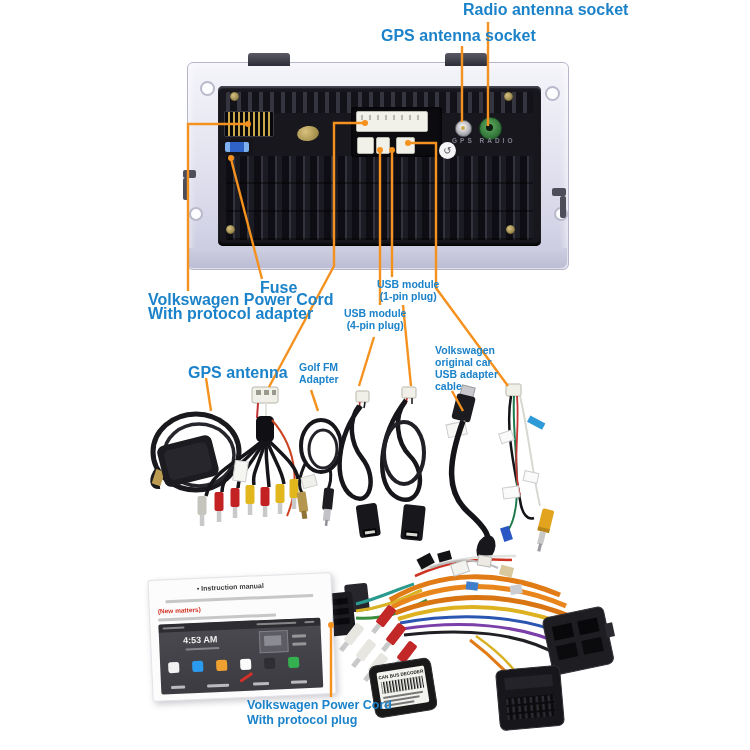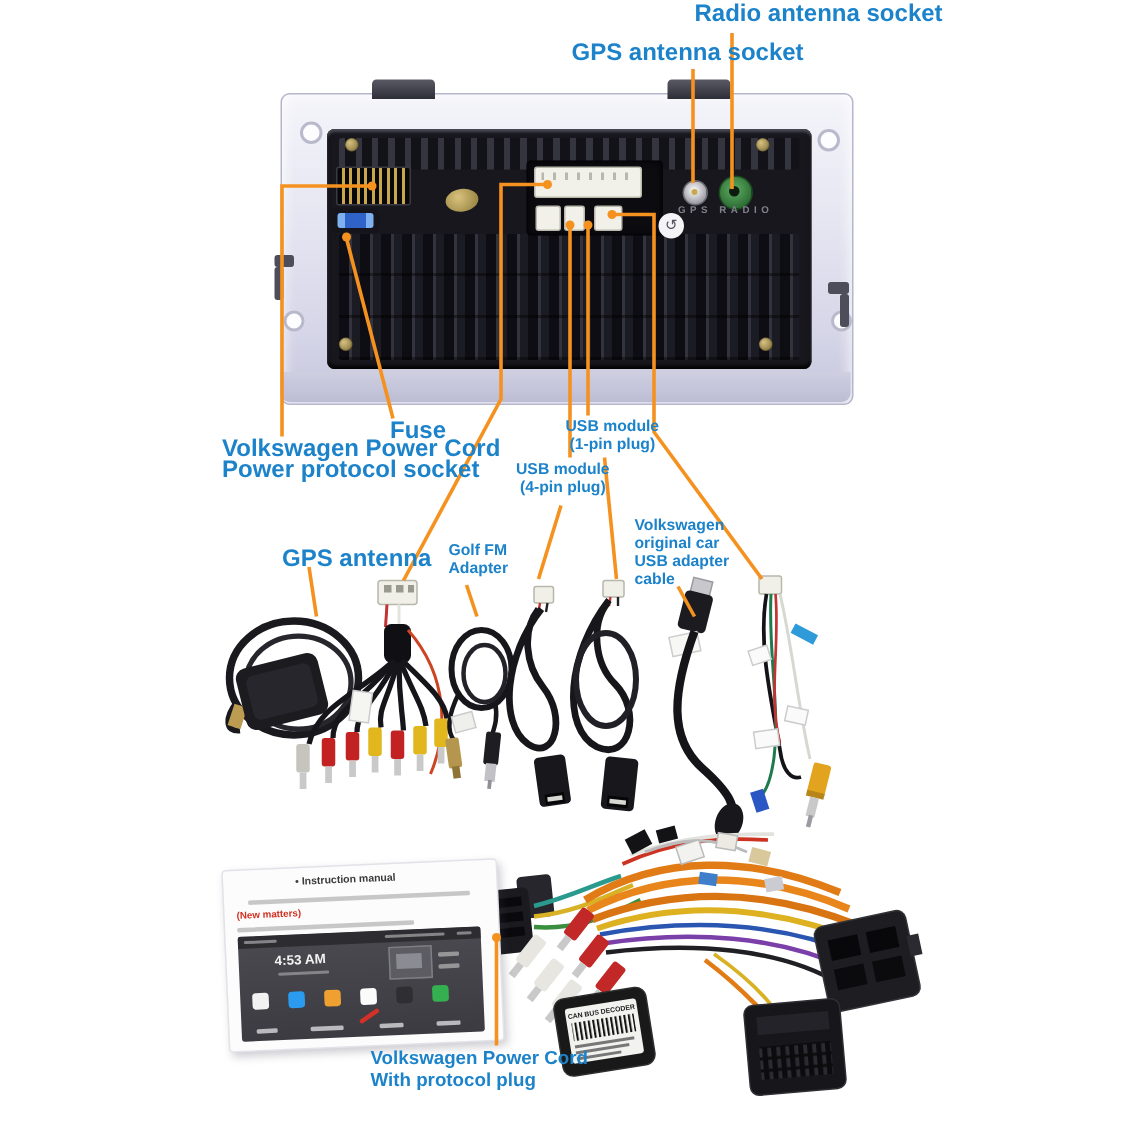--- a/index.html
+++ b/index.html
@@ -380,36 +380,36 @@
         <circle cx="408" cy="143" r="3"></circle>
       <circle cx="331" cy="625" r="3"></circle>
     </g>
   </svg>
 
   <div class="abs lbl lbl-12" style="left:463px;top:3px;">Radio antenna socket</div>
   <div class="abs lbl lbl-12" style="left:381px;top:29px;">GPS antenna socket</div>
   <div class="abs lbl lbl-12" style="left:260px;top:281px;">Fuse</div>
   <div class="abs lbl lbl-12" style="left:148px;top:293px;">
     <div>Volkswagen Power Cord</div>
-    <div>Power protocol socket</div>
+    <div>With protocol adapter</div>
   </div>
   <div class="abs lbl lbl-10 ctr" style="left:377px;top:278px;">
     <div>USB module</div>
     <div>(1-pin plug)</div>
   </div>
   <div class="abs lbl lbl-10 ctr" style="left:344px;top:307px;">
     <div>USB module</div>
     <div>(4-pin plug)</div>
   </div>
   <div class="abs lbl lbl-12" style="left:188px;top:366px;">GPS antenna</div>
   <div class="abs lbl lbl-10" style="left:299px;top:361px;">
     <div>Golf FM</div>
     <div>Adapter</div>
   </div>
-  <div class="abs lbl lbl-10" style="left:423px;top:344px;">
+  <div class="abs lbl lbl-10" style="left:435px;top:344px;">
     <div>Volkswagen</div>
     <div>original car</div>
     <div>USB adapter</div>
     <div>cable</div>
   </div>
   <div class="abs lbl lbl-13" style="left:247px;top:698px;">
     <div>Volkswagen Power Cord</div>
     <div>With protocol plug</div>
   </div>
 

